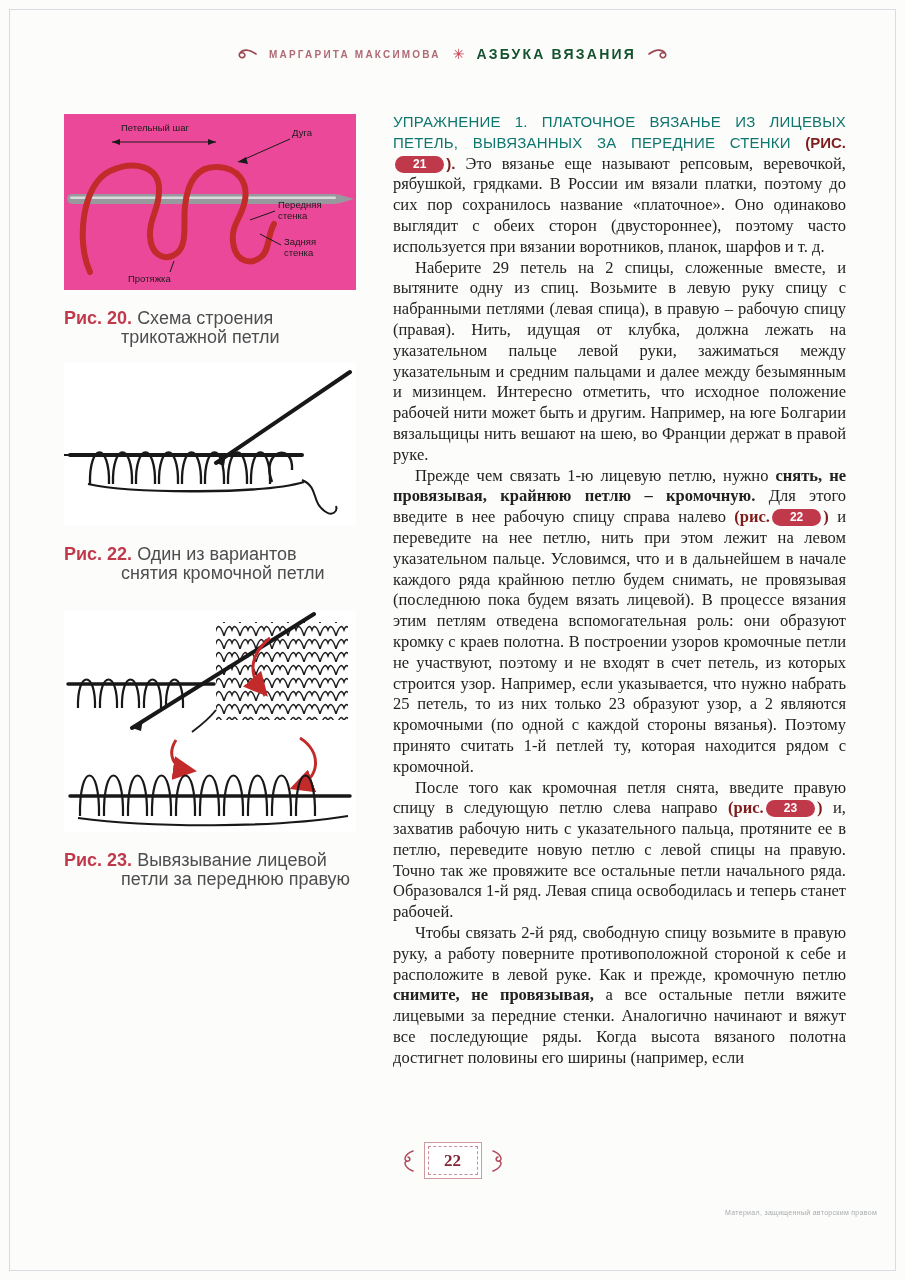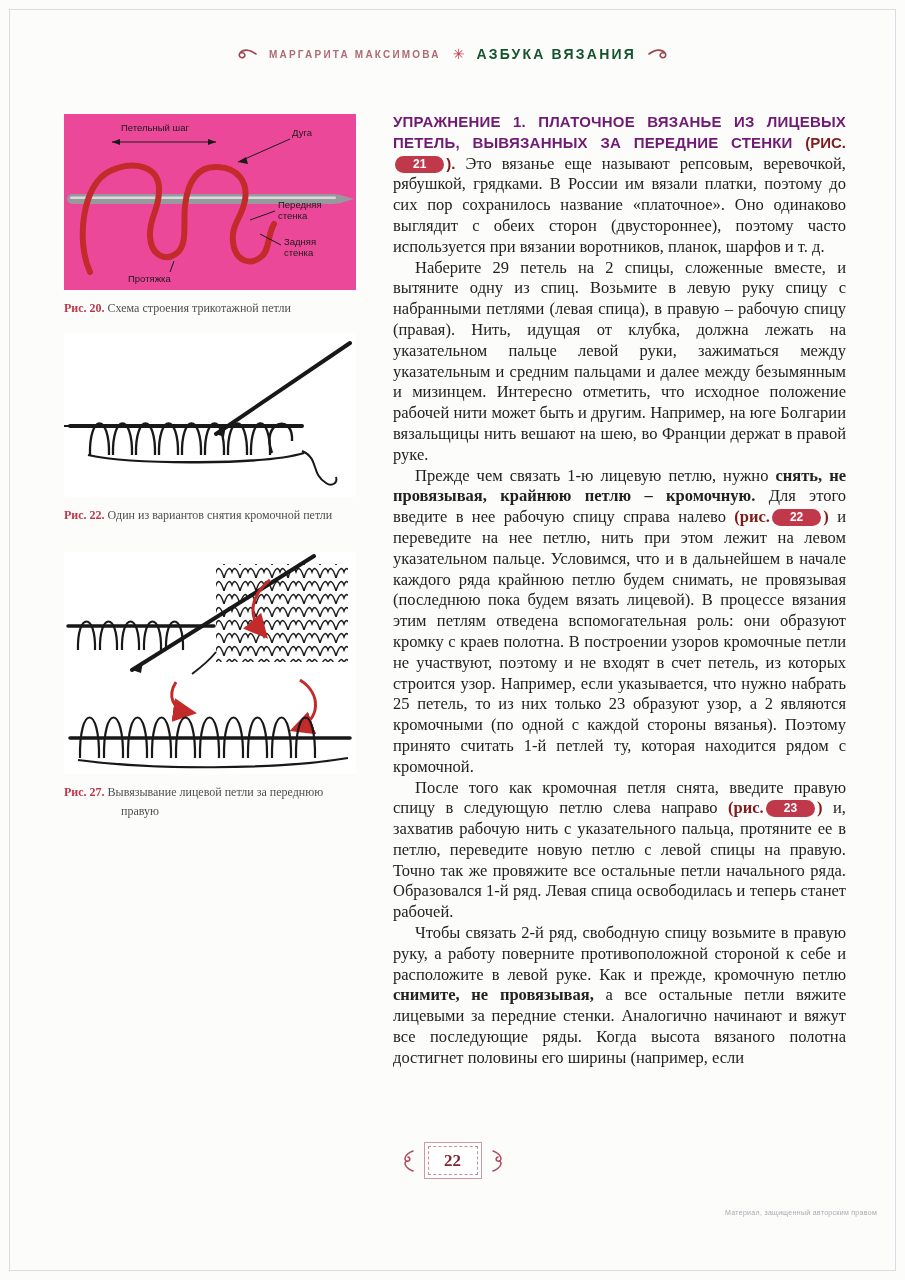--- a/index.html
+++ b/index.html
@@ -37,36 +37,36 @@
     background-size:16px 14px, 16px 14px, auto;
     background-position:0 0, 8px 7px, 0 0;
   }
   .fig22 { height:164px; background:#fff; }
   .fig23 { height:222px; background:#fff; }
   .gap1 { margin-bottom:15px; }
   .gap2 { margin-bottom:19px; }
   .gap3 { margin-bottom:27px; }
 
   .caption {
-    font-family:Liberation Serif, serif;
-    font-size:12px; line-height:19px; color:#4e4e50;
-    margin-top:9px; padding-left:57px; text-indent:-57px;
+    font-family:Liberation Sans, sans-serif;
+    font-size:18px; line-height:19px; color:#4e4e50;
+    margin-top:19px; padding-left:57px; text-indent:-57px;
   }
   .cap-label { color:#c0394b; font-weight:bold; }
 
   
   .textcol {
     position:absolute; left:393px; top:112px; width:453px;
     font-size:16.5px; line-height:20.8px; text-align:justify; color:#222;
   }
   .para { text-indent:22px; }
   .para.lead { text-indent:0; }
   .lead-heading {
-    font-family:"Liberation Sans", sans-serif; font-weight:bold;
-    font-size:15px; letter-spacing:.2px; color:#701a75;
+    font-family:"Liberation Sans", sans-serif; font-weight:normal;
+    font-size:15px; letter-spacing:.2px; color:#0f766e;
   }
   .ref-text { color:#7f1d1d; font-weight:bold; }
   .ref-text.sans { font-family:"Liberation Sans", sans-serif; font-size:15px; }
   .ref-badge {
     display:inline-block; min-width:17px; height:17px; line-height:17px;
     padding:0 18px; margin:0 2px; border-radius:9px;
     background:#c0394b; color:#fff; text-align:center;
     font-family:"Liberation Sans", sans-serif; font-weight:bold; font-size:12px;
     transform:translateY(-1px); text-indent:0;
   }
@@ -211,21 +211,21 @@
             <path d="M112 206 C 111 152, 132 152, 131 206"></path>
             <path d="M136 206 C 135 152, 156 152, 155 206"></path>
             <path d="M160 206 C 159 152, 180 152, 179 206"></path>
             <path d="M184 206 C 183 152, 204 152, 203 206"></path>
             <path d="M208 206 C 207 152, 228 152, 227 206"></path>
             <path d="M232 206 C 231 152, 252 152, 251 206"></path>
             <path d="M14 208 C 90 218, 210 218, 284 206"></path>
           </g>
         </svg>
       </div>
-      <figcaption class="caption"><span class="cap-label">Рис. 27.</span> <span>Вывязывание лицевой петли за переднюю правую</span></figcaption>
+      <figcaption class="caption"><span class="cap-label">Рис. 23.</span> <span>Вывязывание лицевой петли за переднюю правую</span></figcaption>
     </figure>
   </aside>
 
   <main class="textcol">
     <p class="para lead"><span class="lead-heading">УПРАЖНЕНИЕ 1. ПЛАТОЧНОЕ ВЯЗАНЬЕ ИЗ ЛИЦЕВЫХ ПЕТЕЛЬ, ВЫВЯЗАННЫХ ЗА ПЕРЕДНИЕ СТЕНКИ </span><span class="ref-text sans">(РИС.</span><span class="ref-badge">21</span><span class="ref-text sans">).</span><span> Это вязанье еще называют репсовым, веревочкой, рябушкой, грядками. В России им вязали платки, поэтому до сих пор сохранилось название «платочное». Оно одинаково выглядит с обеих сторон (двустороннее), поэтому часто используется при вязании воротников, планок, шарфов и т. д.</span></p>
     <p class="para"><span>Наберите 29 петель на 2 спицы, сложенные вместе, и вытяните одну из спиц. Возьмите в левую руку спицу с набранными петлями (левая спица), в правую – рабочую спицу (правая). Нить, идущая от клубка, должна лежать на указательном пальце левой руки, зажиматься между указательным и средним пальцами и далее между безымянным и мизинцем. Интересно отметить, что исходное положение рабочей нити может быть и другим. Например, на юге Болгарии вязальщицы нить вешают на шею, во Франции держат в правой руке.</span></p>
     <p class="para"><span>Прежде чем связать 1-ю лицевую петлю, нужно </span><span class="bold">снять, не провязывая, крайнюю петлю – кромочную.</span><span> Для этого введите в нее рабочую спицу справа налево </span><span class="ref-text">(рис.</span><span class="ref-badge">22</span><span class="ref-text">)</span><span> и переведите на нее петлю, нить при этом лежит на левом указательном пальце. Условимся, что и в дальнейшем в начале каждого ряда крайнюю петлю будем снимать, не провязывая (последнюю пока будем вязать лицевой). В процессе вязания этим петлям отведена вспомогательная роль: они образуют кромку с краев полотна. В построении узоров кромочные петли не участвуют, поэтому и не входят в счет петель, из которых строится узор. Например, если указывается, что нужно набрать 25 петель, то из них только 23 образуют узор, а 2 являются кромочными (по одной с каждой стороны вязанья). Поэтому принято считать 1-й петлей ту, которая находится рядом с кромочной.</span></p>
     <p class="para"><span>После того как кромочная петля снята, введите правую спицу в следующую петлю слева направо </span><span class="ref-text">(рис.</span><span class="ref-badge">23</span><span class="ref-text">)</span><span> и, захватив рабочую нить с указательного пальца, протяните ее в петлю, переведите новую петлю с левой спицы на правую. Точно так же провяжите все остальные петли начального ряда. Образовался 1-й ряд. Левая спица освободилась и теперь станет рабочей.</span></p>
     <p class="para"><span>Чтобы связать 2-й ряд, свободную спицу возьмите в правую руку, а работу поверните противоположной стороной к себе и расположите в левой руке. Как и прежде, кромочную петлю </span><span class="bold">снимите, не провязывая,</span><span> а все остальные петли вяжите лицевыми за передние стенки. Аналогично начинают и вяжут все последующие ряды. Когда высота вязаного полотна достигнет половины его ширины (например, если</span></p>
   </main>

